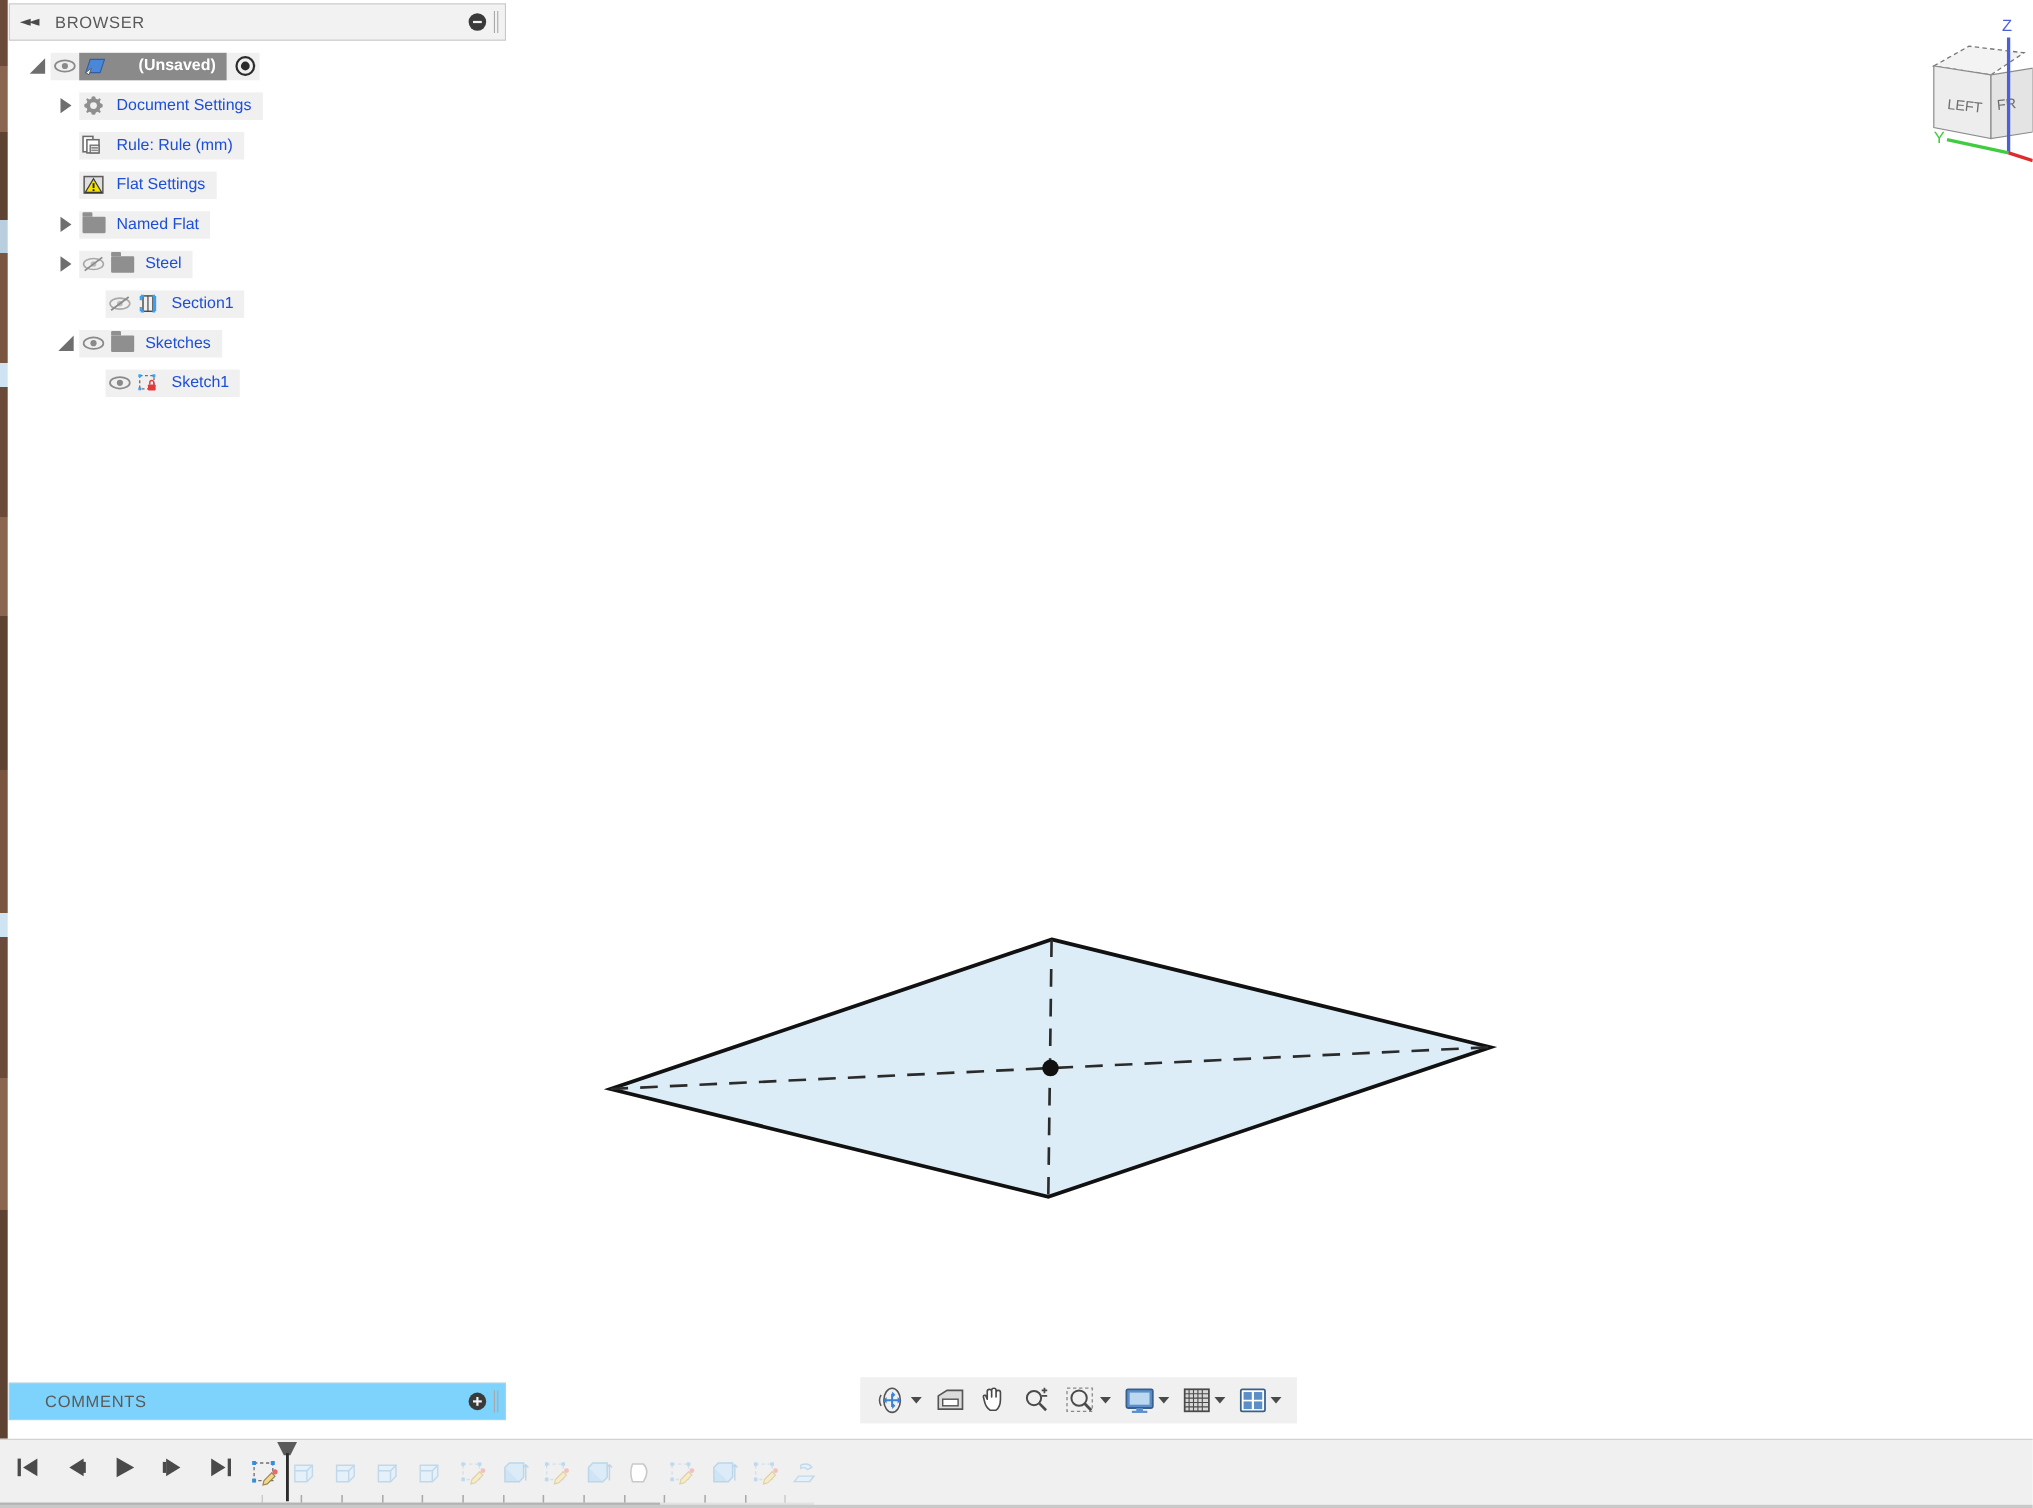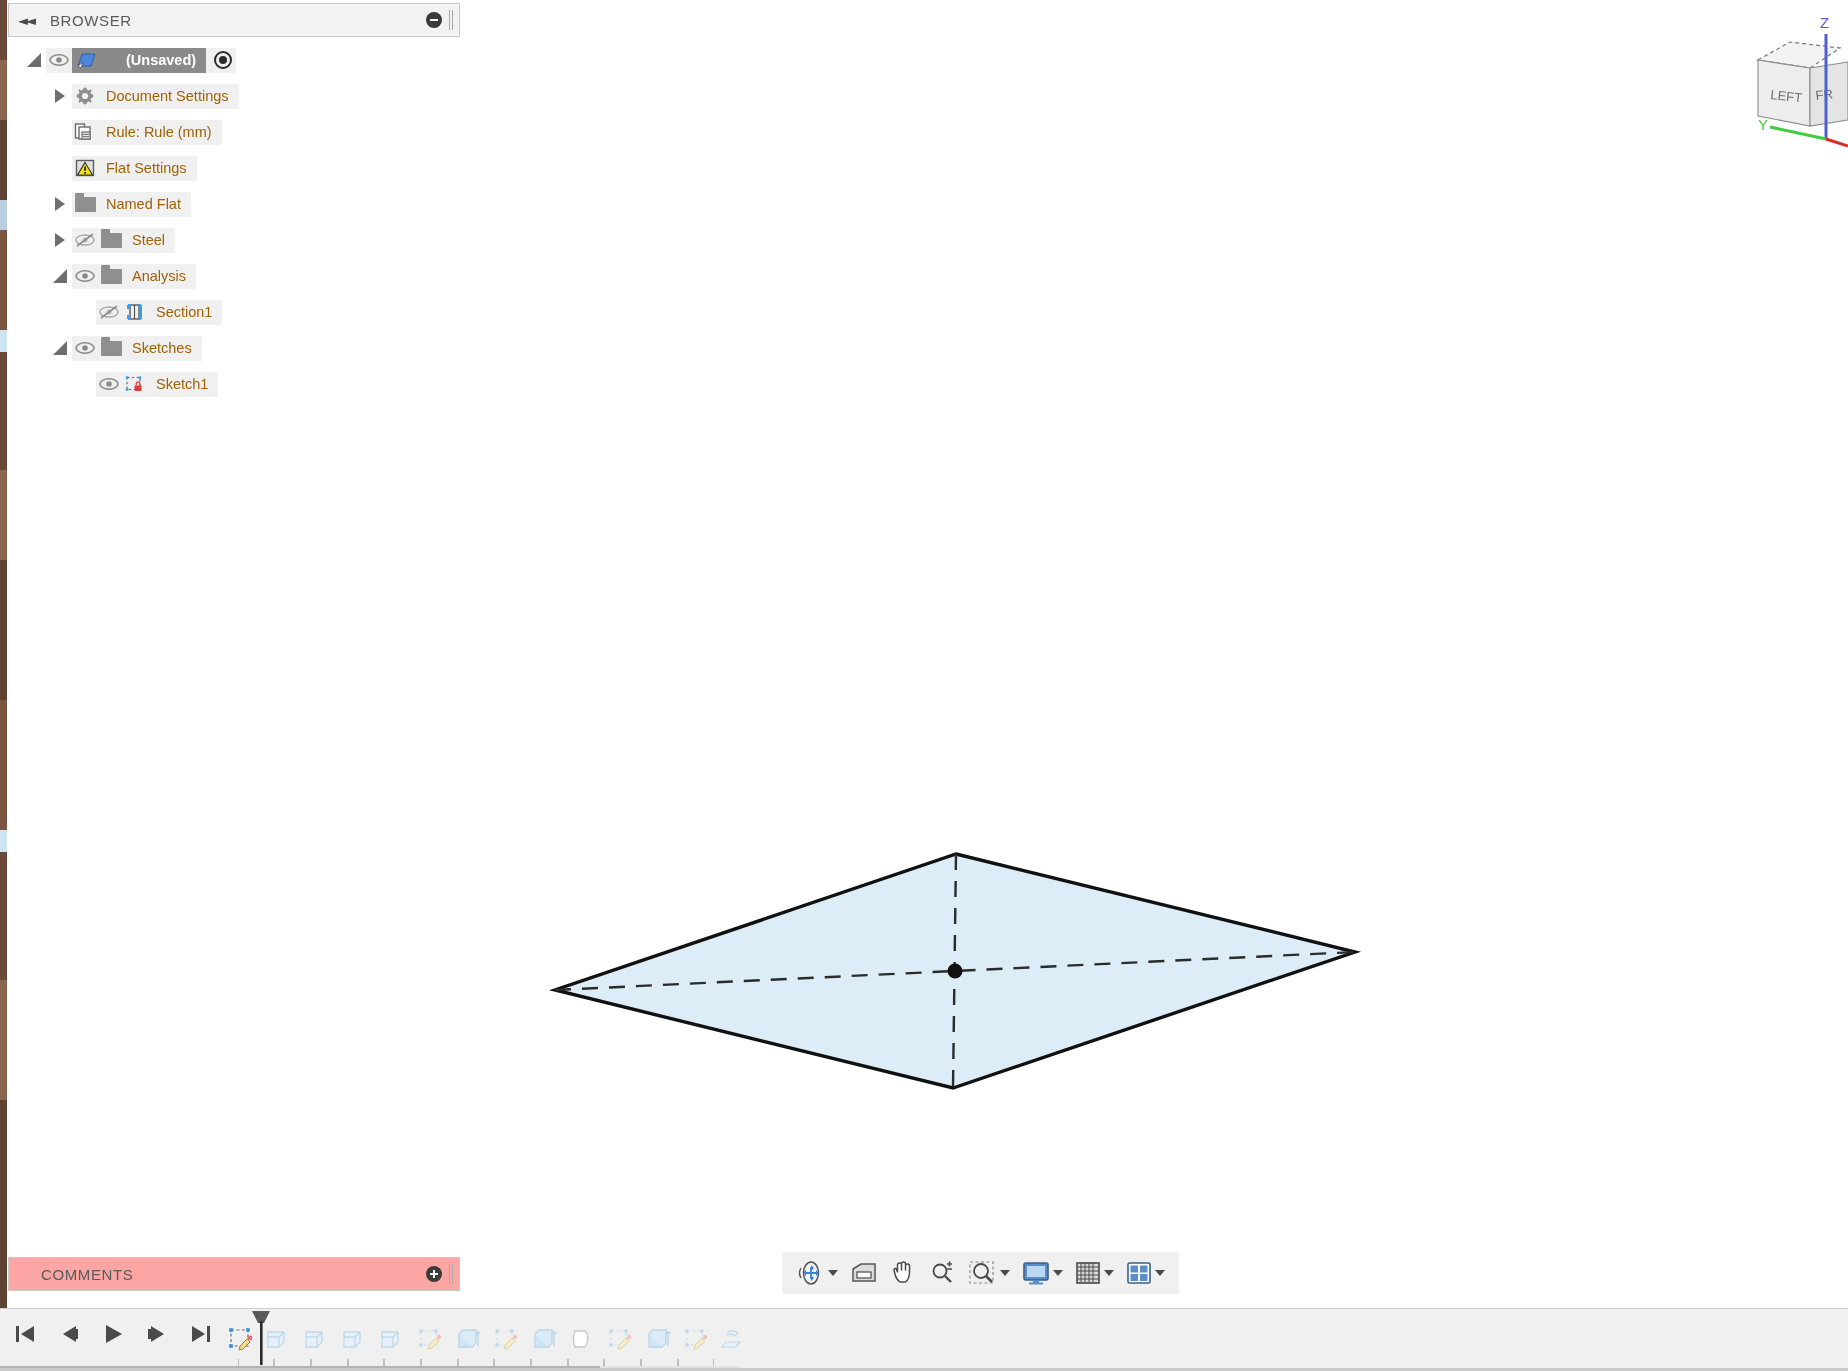--- a/index.html
+++ b/index.html
@@ -73,21 +73,21 @@
     border-left:14px solid transparent;
   }
   .rowbg {
     display:flex; align-items:center; height:25px; background:#f0f0f0; padding-right:10px;
   }
   .eye {
     width:26px; flex:none; display:flex; align-items:center; justify-content:center;
   }
   .eye svg { display:block; }
   .ficon { width:26px; flex:none; display:flex; align-items:center; justify-content:center;}
-  .label { font-size:14.5px; color:#a16207; margin-left:8px; white-space:nowrap; }
+  .label { font-size:14.5px; color:#1d4ed8; margin-left:8px; white-space:nowrap; }
 
   .row-root .rowbg { background:#f0f0f0; }
   .sel-chip {
     background:#8a8a8a; display:flex; align-items:center; height:25px;
     padding:0 10px 0 2px;
   }
   .sel-chip .label { color:#ffffff; font-weight:bold; margin-left:26px;}
   .radio-dot {
     width:18px;height:18px;border-radius:50%;border:2px solid #2b2b2b;
     display:flex;align-items:center;justify-content:center; margin-left:8px; flex:none;
@@ -99,21 +99,21 @@
     width:21px;height:15px;background:#8f8f8f;border-radius:1px;position:relative;
   }
   .folder::before{
     content:"";position:absolute;left:0;top:-4px;width:9px;height:4px;
     background:#8f8f8f;border-radius:1px 1px 0 0;
   }
 
   
   .comments-bar {
     position:absolute; left:8px; top:1257px; width:452px; height:34px;
-    background:#fca5a5; border:1px solid #c8c8c8; display:flex; align-items:center;
+    background:#7dd3fc; border:1px solid #c8c8c8; display:flex; align-items:center;
   }
   .comments-bar .panel-title { margin-left:32px; }
   .circ-plus {
     width:16px;height:16px;border-radius:50%;background:#3a3a3a;position:relative;
   }
   .circ-plus::before,.circ-plus::after{
     content:"";position:absolute;background:#f2f2f2;
   }
   .circ-plus::before{left:4px;top:7px;width:8px;height:2px;}
   .circ-plus::after{left:7px;top:4px;width:2px;height:8px;}
@@ -280,38 +280,20 @@
             <line x1="3" y1="14" x2="19" y2="2" stroke="#8a8a8a" stroke-width="1.6"></line>
           </svg>
         </span>
         <span class="ficon">
             <span class="folder"></span>
           </span>
         <span class="label">Steel</span>
       </span>
     </div>
 
-    <div class="tree-row">
-      <span style="width:48px"></span>
-      <span class="tw">
-          <span class="tri-expanded"></span>
-        </span>
-      <span class="rowbg">
-        <span class="eye">
-          <svg width="20" height="14" viewBox="0 0 20 14">
-              <ellipse cx="10" cy="7" rx="9" ry="5.2" fill="none" stroke="#8a8a8a" stroke-width="1.6"></ellipse>
-              <circle cx="10" cy="7" r="2.8" fill="#8a8a8a"></circle>
-            </svg>
-        </span>
-        <span class="ficon">
-            <span class="folder"></span>
-          </span>
-        <span class="label">Analysis</span>
-      </span>
-    </div>
 
     <div class="tree-row">
       <span style="width:96px"></span>
       <span class="rowbg">
         <span class="eye">
           <svg width="22" height="16" viewBox="0 0 22 16">
             <ellipse cx="11" cy="8" rx="9" ry="5" fill="none" stroke="#a9a9a9" stroke-width="1.5"></ellipse>
             <circle cx="11" cy="8" r="2.6" fill="#bdbdbd"></circle>
             <line x1="3" y1="14" x2="19" y2="2" stroke="#8a8a8a" stroke-width="1.6"></line>
           </svg>

